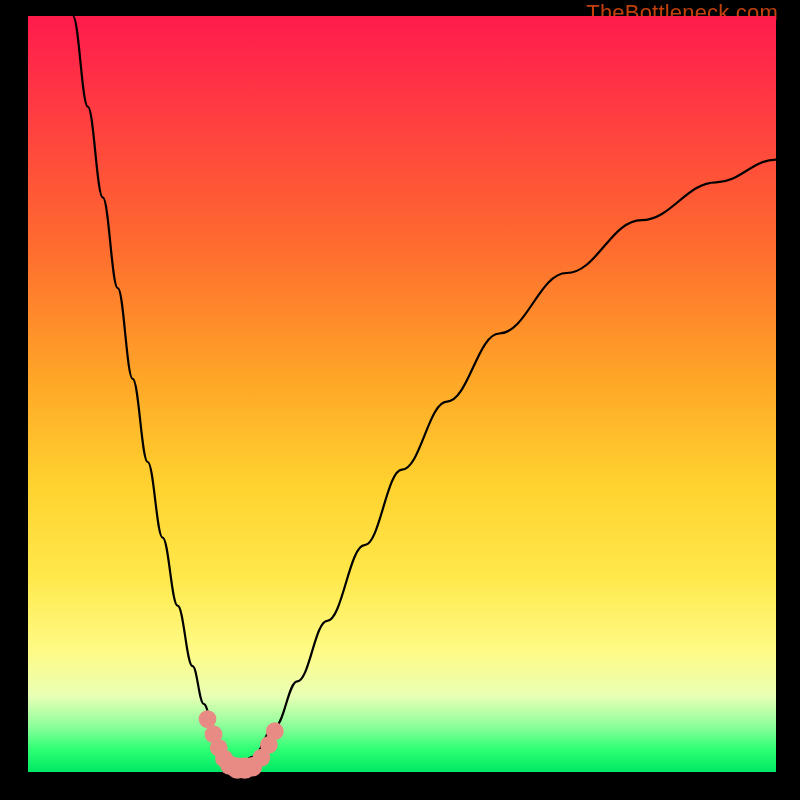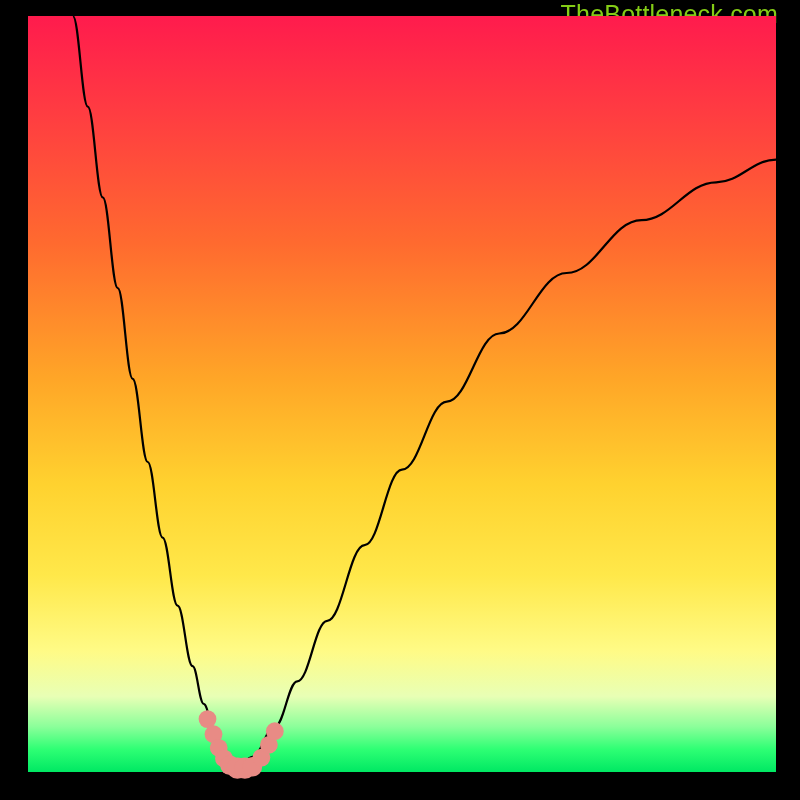--- a/index.html
+++ b/index.html
@@ -37,22 +37,22 @@
       #e8ffb5 90%,
       #8bff9a 94%,
       #2eff74 97%,
       #00e863 100%
     );
   }
   .watermark {
     position: absolute;
     top: 0px;
     right: 22px;
-    color: #84cc16;
-    font-size: 25px;
+    color: #c2410c;
+    font-size: 22px;
     letter-spacing: 0.2px;
     font-weight: 500;
     user-select: none;
   }
   svg.curves {
     position: absolute;
     left: 0; top: 0;
     width: 748px;
     height: 756px;
     overflow: visible;

